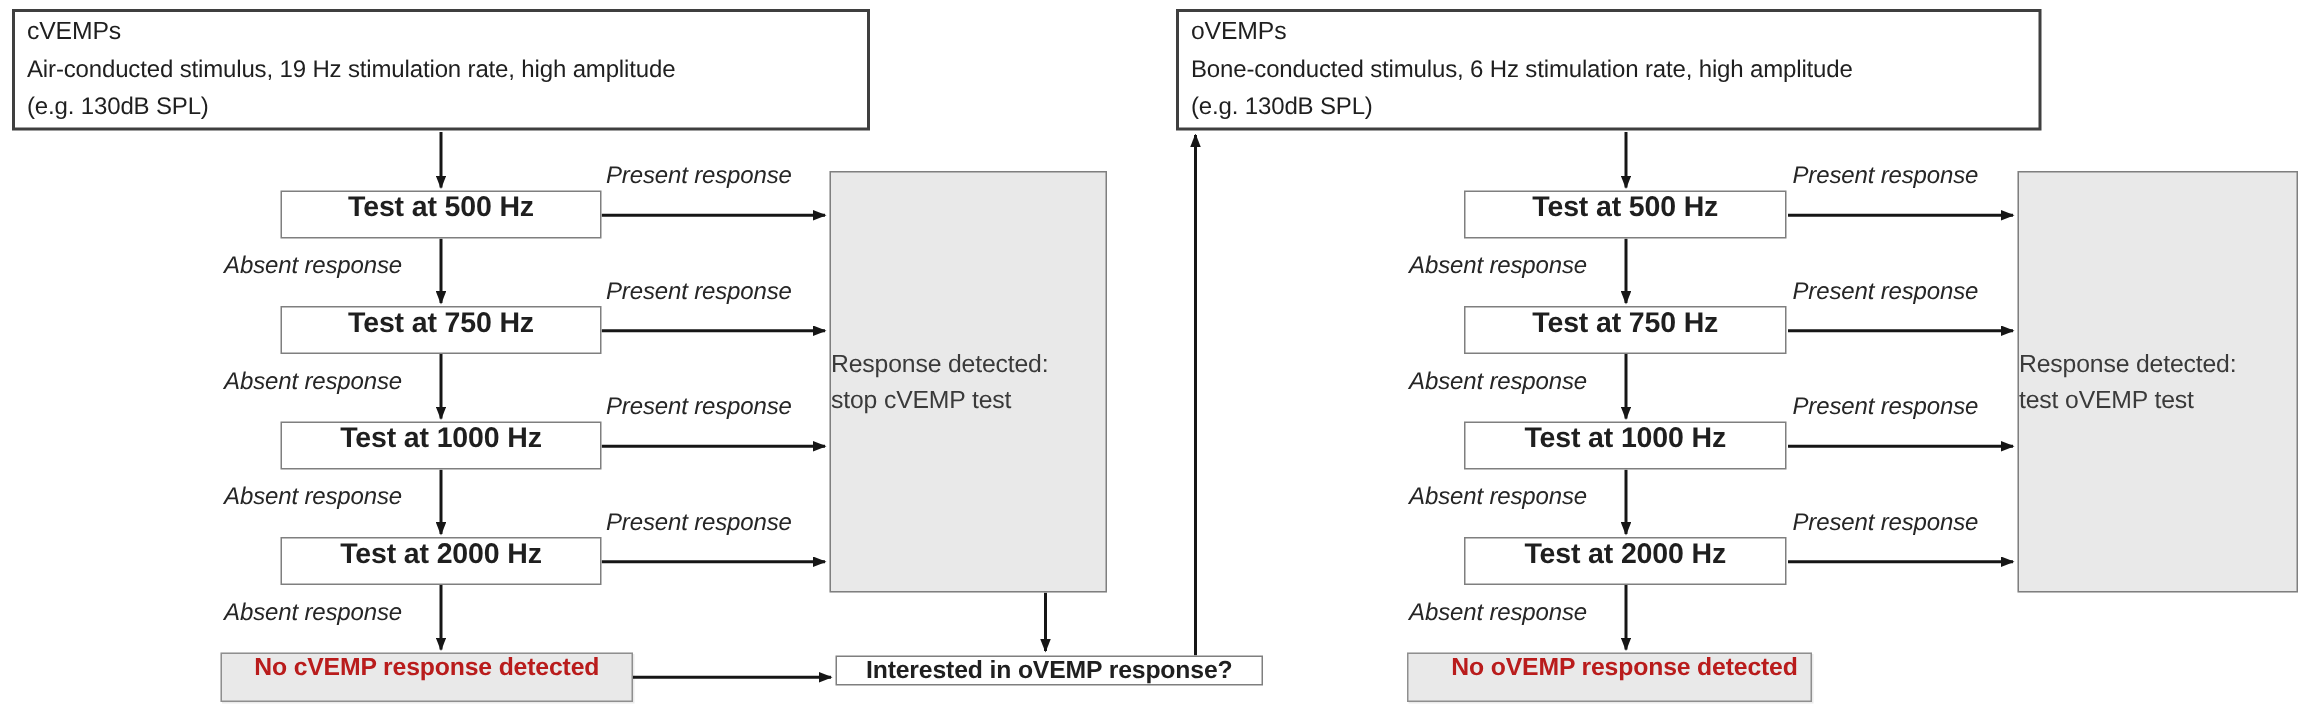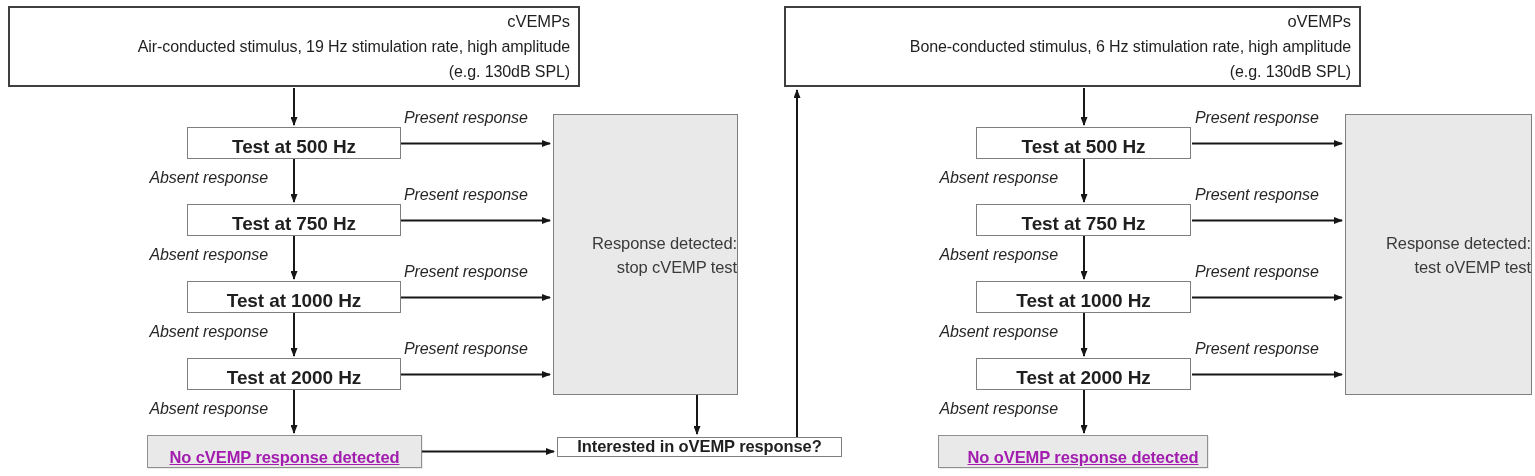--- a/index.html
+++ b/index.html
@@ -7,26 +7,26 @@
     --border-light:#8f8f8f; --arrow:#161616; --text:#1f1f1f; --text-gray:#3a3a3a;
   }
   html,body{margin:0;padding:0;background:var(--bg);}
   .canvas{
     position:relative;width:1535px;height:476px;background:var(--bg);
     font-family:"Liberation Sans","DejaVu Sans",sans-serif;color:var(--text);
     overflow:hidden;letter-spacing:-0.1px;
   }
   .arrows{position:absolute;left:0;top:0;width:1535px;height:476px;pointer-events:none;}
   .arrows line{stroke:var(--arrow);stroke-width:2;}
-  .box{position:absolute;box-sizing:border-box;background:#fff;display:flex;align-items:flex-end;justify-content:center;text-align:center;}
+  .box{position:absolute;box-sizing:border-box;background:#fff;display:flex;align-items:flex-start;justify-content:center;text-align:center;}
   .header-box{border:2px solid var(--border-dark);flex-direction:column;font-size:16px;line-height:25px;padding:2px 8px;}
   .header-title{font-size:16.5px;}
   .test-box{border:1.5px solid var(--border-gray);font-size:19px;font-weight:700;}
   .stop-box{border:1.5px solid var(--border-gray);background:var(--gray-fill);flex-direction:column;font-size:16.5px;line-height:24px;color:var(--text-gray);}
-  .noresp-box{border:1.5px solid var(--border-light);background:var(--gray-fill);font-size:16.5px;font-weight:600;color:#a21caf;box-shadow:1px 1px 0 rgba(0,0,0,0.08);text-decoration:underline;}
+  .noresp-box{border:1.5px solid var(--border-light);background:var(--gray-fill);font-size:16.5px;font-weight:600;color:#b91c1c;box-shadow:1px 1px 0 rgba(0,0,0,0.08);}
   .interest-box{border:1.5px solid var(--border-gray);font-size:16.5px;font-weight:600;}
   .flow-label{position:absolute;font-style:italic;font-size:16px;color:#262626;white-space:nowrap;}
   .lab-right{text-align:right;}
   .lab-center{text-align:left;}
 </style>
 </head>
 <body>
 
 <div class="canvas">
 

